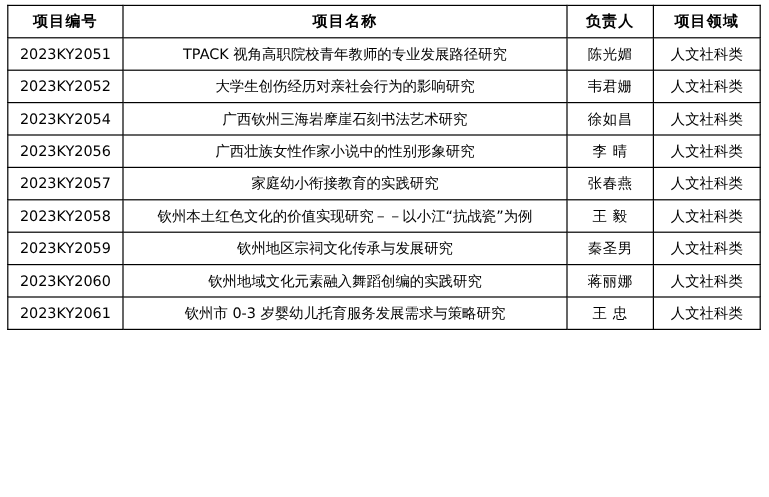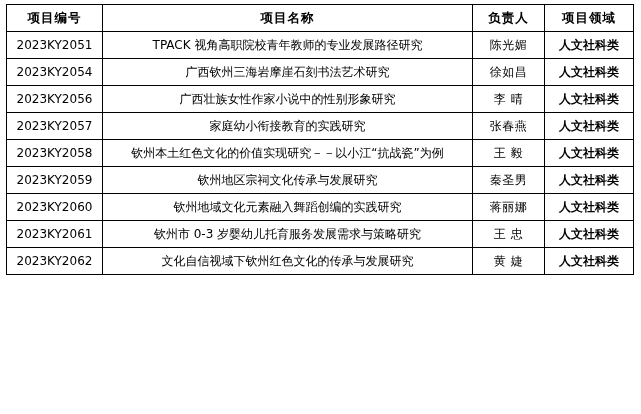--- a/index.html
+++ b/index.html
@@ -44,21 +44,21 @@
   table.project-table td {
     font-size: 12px;
   }
   col.c-code { width: 96px; }
   col.c-name { width: 370px; }
   col.c-leader { width: 72px; }
   col.c-field { width: 89px; }
   td.code-cell { font-size: 12px; letter-spacing: 0px; }
   td.name-cell { font-size: 12.5px; }
   td.leader-cell { font-size: 12.5px; letter-spacing: 0.5px; }
-  td.field-cell { font-size: 12.5px; font-weight: bold; }
+  td.field-cell { font-size: 12.5px; }
 </style>
 </head>
 <body>
 
 <div class="sheet">
   <table class="project-table">
     <colgroup>
       <col class="c-code">
       <col class="c-name">
       <col class="c-leader">
@@ -70,20 +70,26 @@
         <th>项目名称</th>
         <th>负责人</th>
         <th>项目领域</th>
       </tr>
     </thead>
     <tbody>
       <tr>
         <td class="code-cell">2023KY2051</td>
         <td class="name-cell">TPACK 视角高职院校青年教师的专业发展路径研究</td>
         <td class="leader-cell">陈光媚</td>
+        <td class="field-cell">人文社科类</td>
+      </tr>
+      <tr>
+        <td class="code-cell">2023KY2052</td>
+        <td class="name-cell">大学生创伤经历对亲社会行为的影响研究</td>
+        <td class="leader-cell">韦君姗</td>
         <td class="field-cell">人文社科类</td>
       </tr>
       <tr>
         <td class="code-cell">2023KY2054</td>
         <td class="name-cell">广西钦州三海岩摩崖石刻书法艺术研究</td>
         <td class="leader-cell">徐如昌</td>
         <td class="field-cell">人文社科类</td>
       </tr>
       <tr>
         <td class="code-cell">2023KY2056</td>
@@ -114,21 +120,15 @@
         <td class="name-cell">钦州地域文化元素融入舞蹈创编的实践研究</td>
         <td class="leader-cell">蒋丽娜</td>
         <td class="field-cell">人文社科类</td>
       </tr>
       <tr>
         <td class="code-cell">2023KY2061</td>
         <td class="name-cell">钦州市 0-3 岁婴幼儿托育服务发展需求与策略研究</td>
         <td class="leader-cell">王 忠</td>
         <td class="field-cell">人文社科类</td>
       </tr>
-      <tr>
-        <td class="code-cell">2023KY2062</td>
-        <td class="name-cell">文化自信视域下钦州红色文化的传承与发展研究</td>
-        <td class="leader-cell">黄 婕</td>
-        <td class="field-cell">人文社科类</td>
-      </tr>
     </tbody>
   </table>
 </div>
 
 </body></html>

